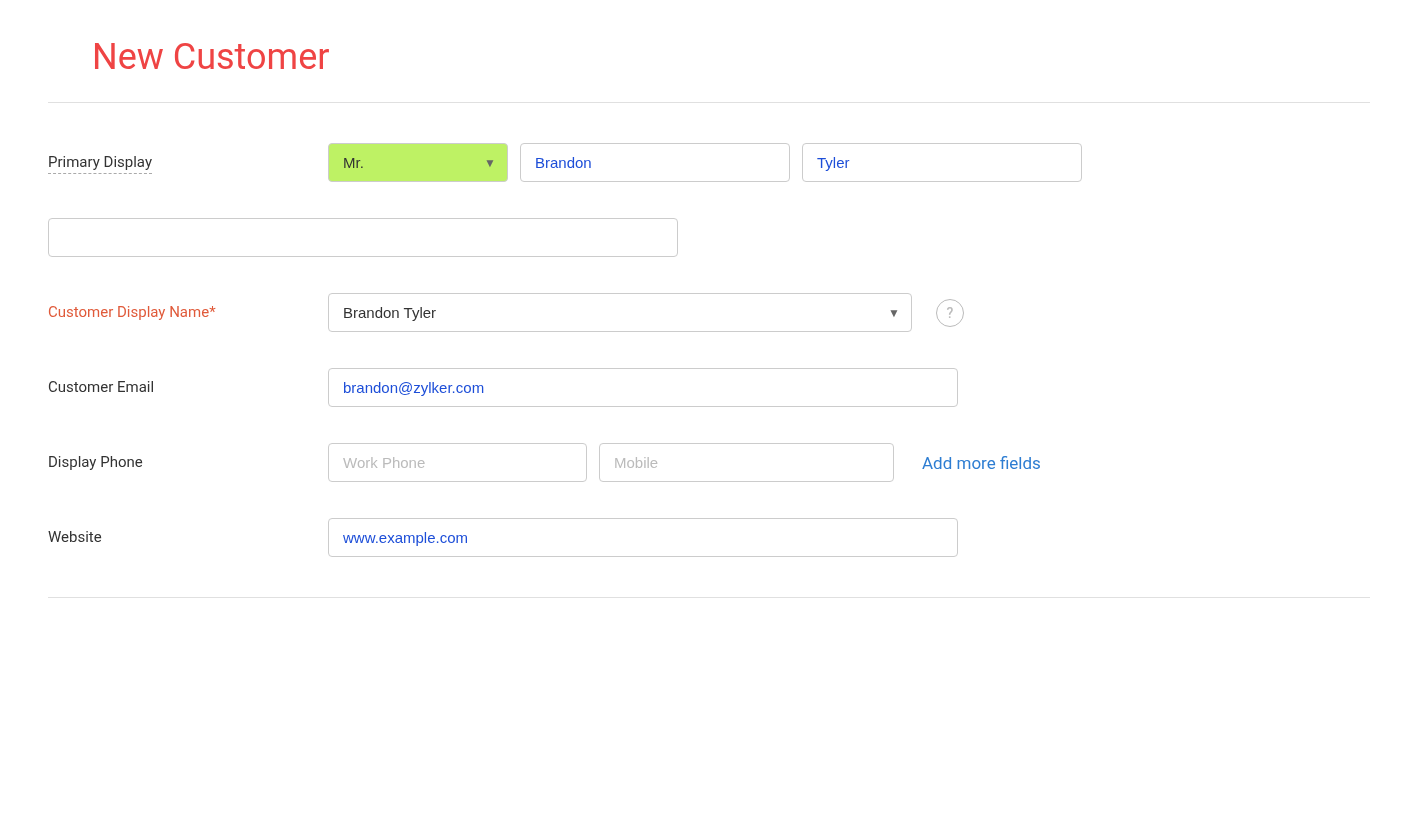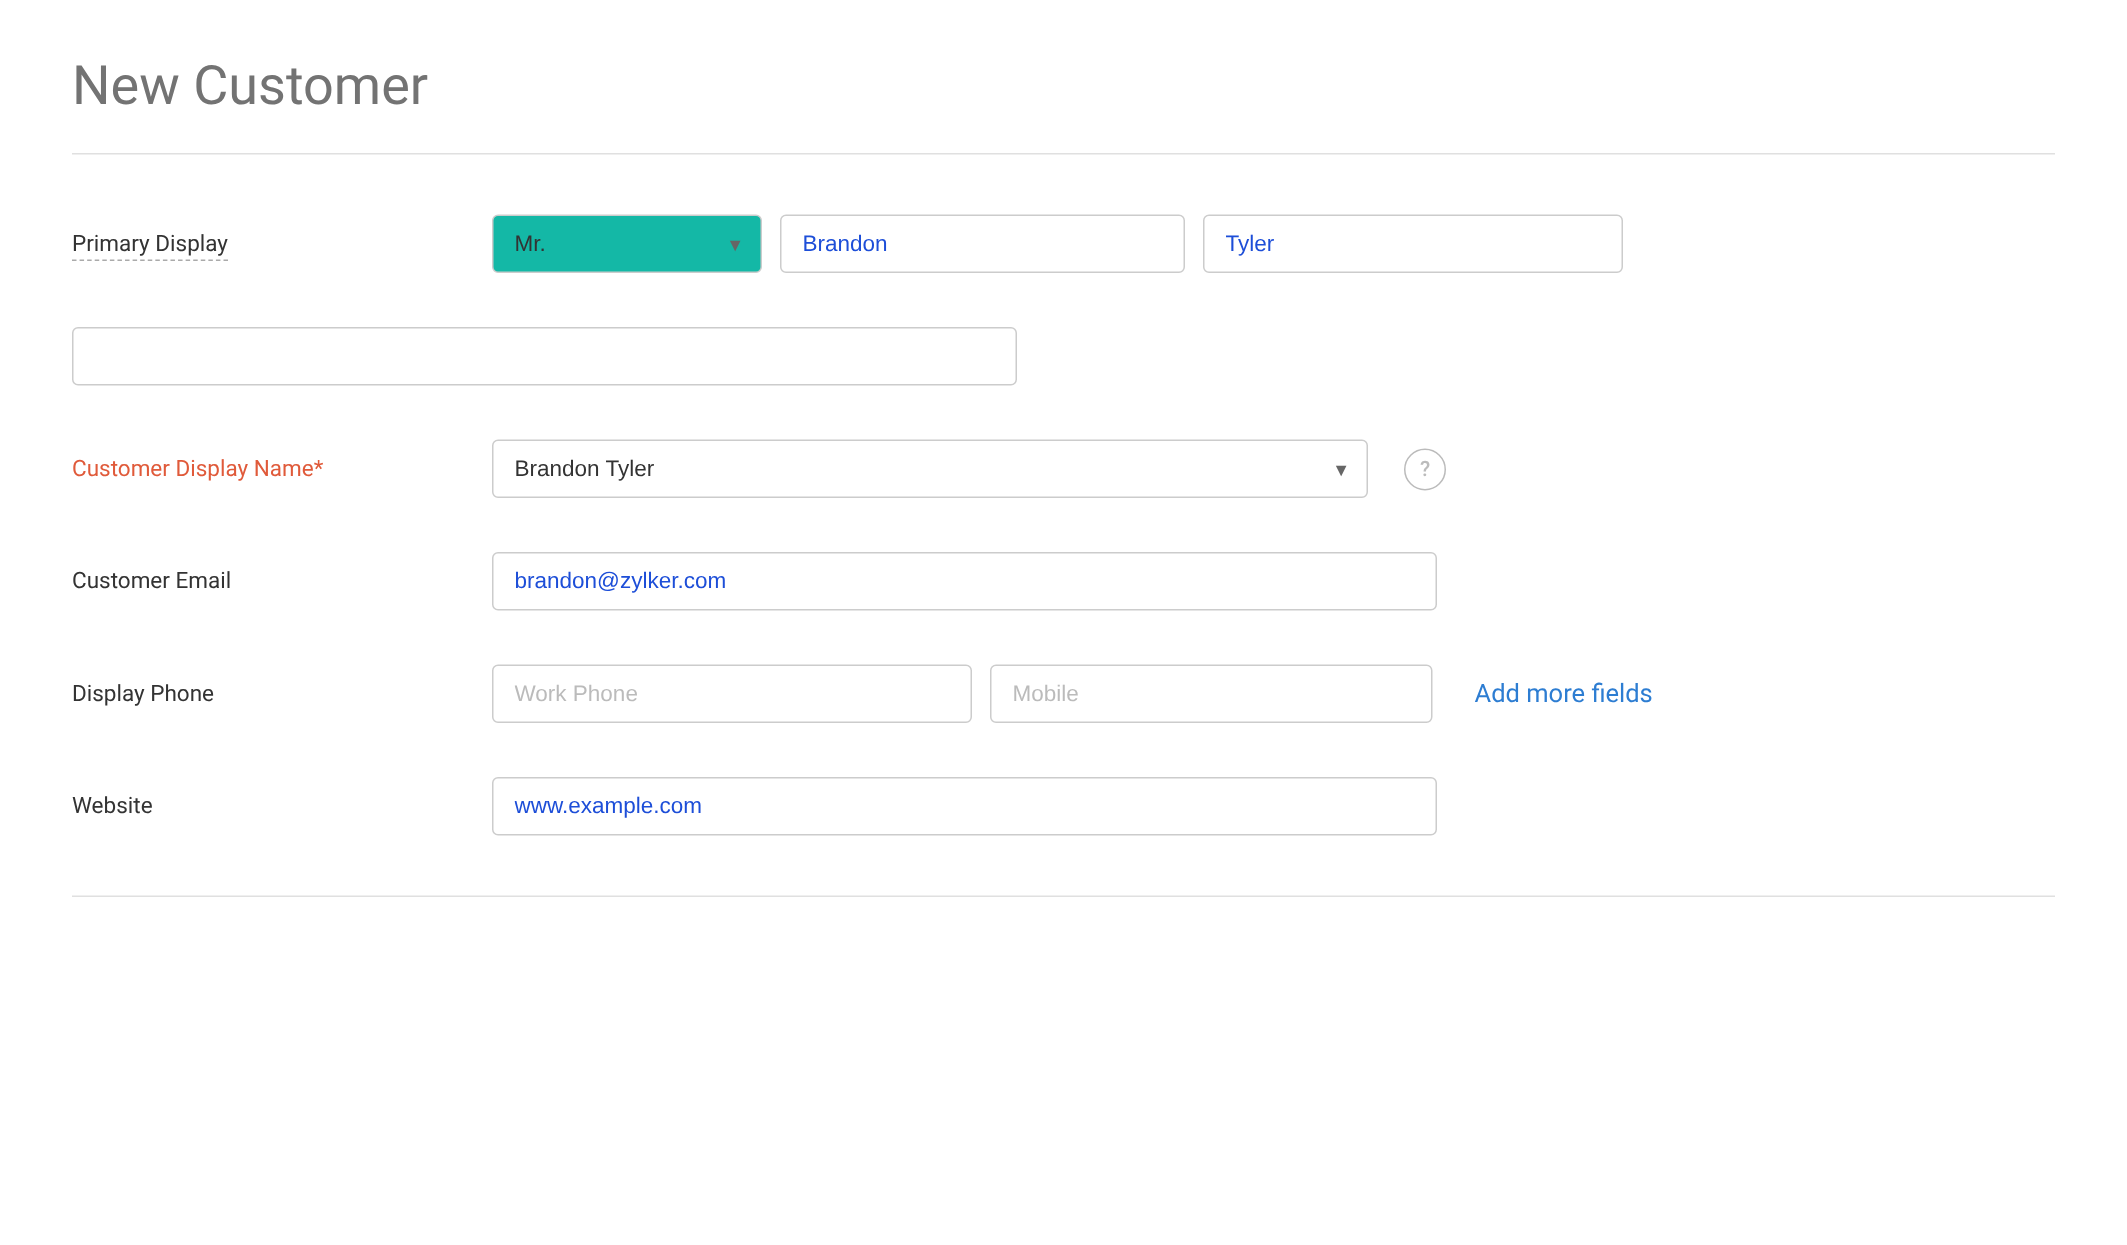--- a/index.html
+++ b/index.html
@@ -18,22 +18,23 @@
     .page-container {
       width: 1418px;
       min-height: 830px;
       background: #ffffff;
       padding: 36px 48px;
     }
 
     .page-title {
       font-size: 36px;
       font-weight: 400;
-      color: #737373;
+      color: #ef4444;
       margin-bottom: 24px;
+      margin-left: 44px;
     }
 
     .divider {
       border: none;
       border-top: 1px solid #e0e0e0;
       margin-bottom: 40px;
     }
 
     .form-section {
       display: flex;
@@ -93,21 +94,21 @@
 
     .select-wrapper select {
       width: 180px;
       appearance: none;
       -webkit-appearance: none;
       border: 1px solid #cccccc;
       border-radius: 4px;
       padding: 10px 36px 10px 14px;
       font-size: 15px;
       color: #333333;
-      background: #14b8a6;
+      background: #bef264;
       cursor: pointer;
       outline: none;
     }
 
     .select-chevron {
       position: absolute;
       right: 12px;
       top: 50%;
       transform: translateY(-50%);
       pointer-events: none;
@@ -170,21 +171,21 @@
       cursor: pointer;
       margin-left: 12px;
       flex-shrink: 0;
     }
 
     .input-email {
       width: 630px;
     }
 
     .input-work-phone {
-      width: 320px;
+      width: 259px;
     }
 
     .input-mobile {
       width: 295px;
     }
 
     .add-more-fields {
       color: #2d7dd2;
       font-size: 17px;
       cursor: pointer;

